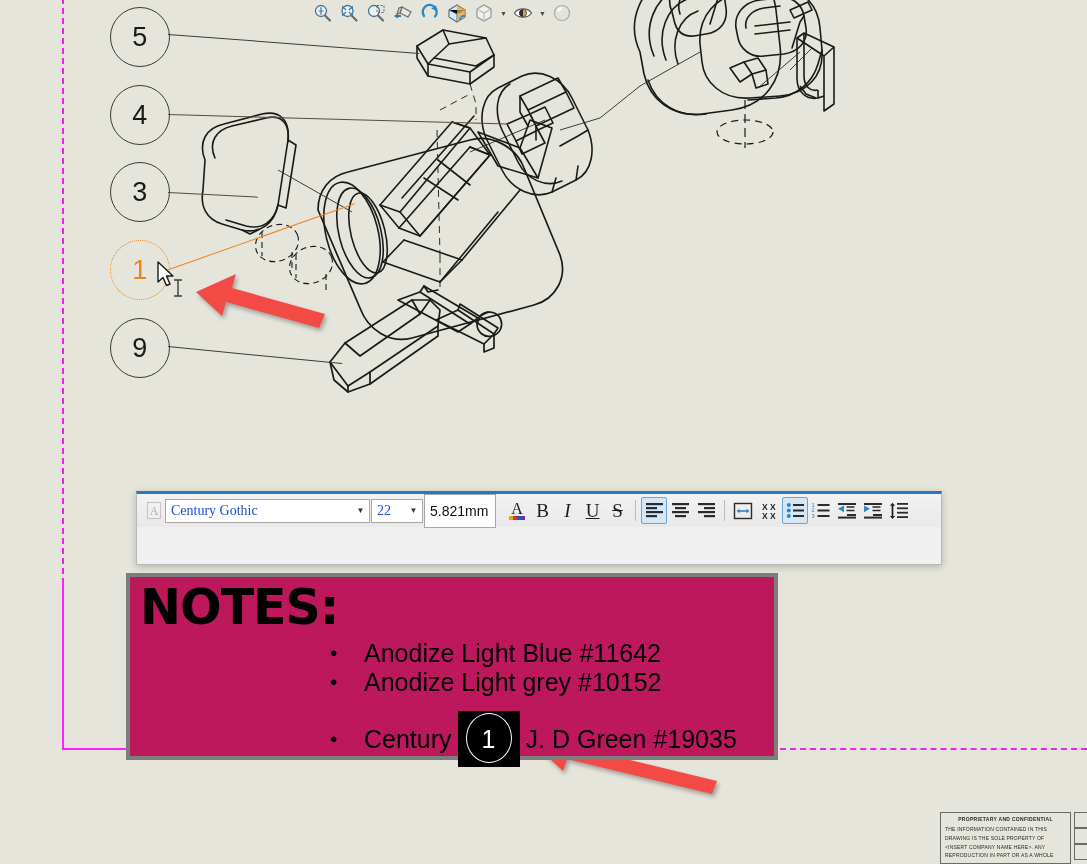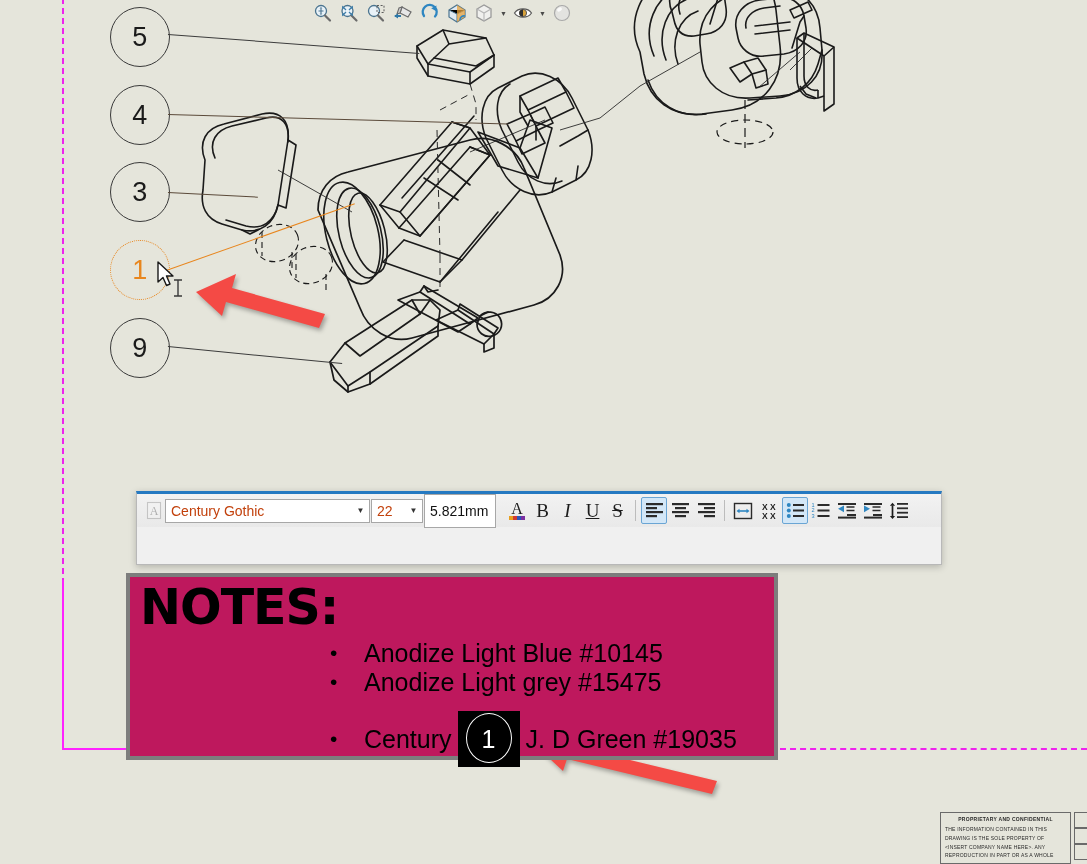--- a/index.html
+++ b/index.html
@@ -100,22 +100,22 @@
   .fmt-icobtn.dis{opacity:.42;}
   .fmt-icobtn.active{
     background:#d3e7f7;border:1px solid #6aa5d4;border-radius:2px;
     box-sizing:border-box;
   }
   .combo{
     height:24px;background:#fff;border:1px solid #a7a7a7;display:flex;
     align-items:center;box-sizing:border-box;
   }
   .combo .val{
-    flex:1;padding:0 5px;font-size:14px;color:#c2410c;white-space:nowrap;overflow:hidden;
-    font-family:Liberation Sans, sans-serif;
+    flex:1;padding:0 5px;font-size:14px;color:#1d4ed8;white-space:nowrap;overflow:hidden;
+    font-family:Liberation Serif, serif;
   }
   .combo .cv{
     width:17px;display:flex;align-items:center;justify-content:center;
     font-size:8px;color:#333;
   }
   .combo.font{width:205px;}
   .combo.size{width:52px;margin-left:1px;}
   .fieldbox{
     width:72px;height:24px;background:#fff;border:1px solid #a7a7a7;
     display:flex;align-items:center;padding:16px 5px;box-sizing:border-box;
@@ -435,26 +435,26 @@
       <path d="M4,14 L44,0 L39,13 L184,48 L179,61 L34,26 L30,38 Z" fill="#f44a45"></path>
     </svg>
 
     <div class="notes">
       <div class="notes-title">NOTES:</div>
 
       <div class="notes-list">
 
         <div class="note-li">
           <span class="bul">•</span>
-          <span>Anodize Light Blue  #10145</span>
+          <span>Anodize Light Blue  #11642</span>
         </div>
 
         <div class="note-li">
           <span class="bul">•</span>
-          <span>Anodize Light grey  #15475</span>
+          <span>Anodize Light grey  #10152</span>
         </div>
 
         <div class="note-li third">
           <span class="bul">•</span>
           <span>Century</span>
           <span class="inline-balloon">
             <span class="circ"></span>
             <span class="n">1</span>
           </span>
           <span>J. D Green #19035</span>

